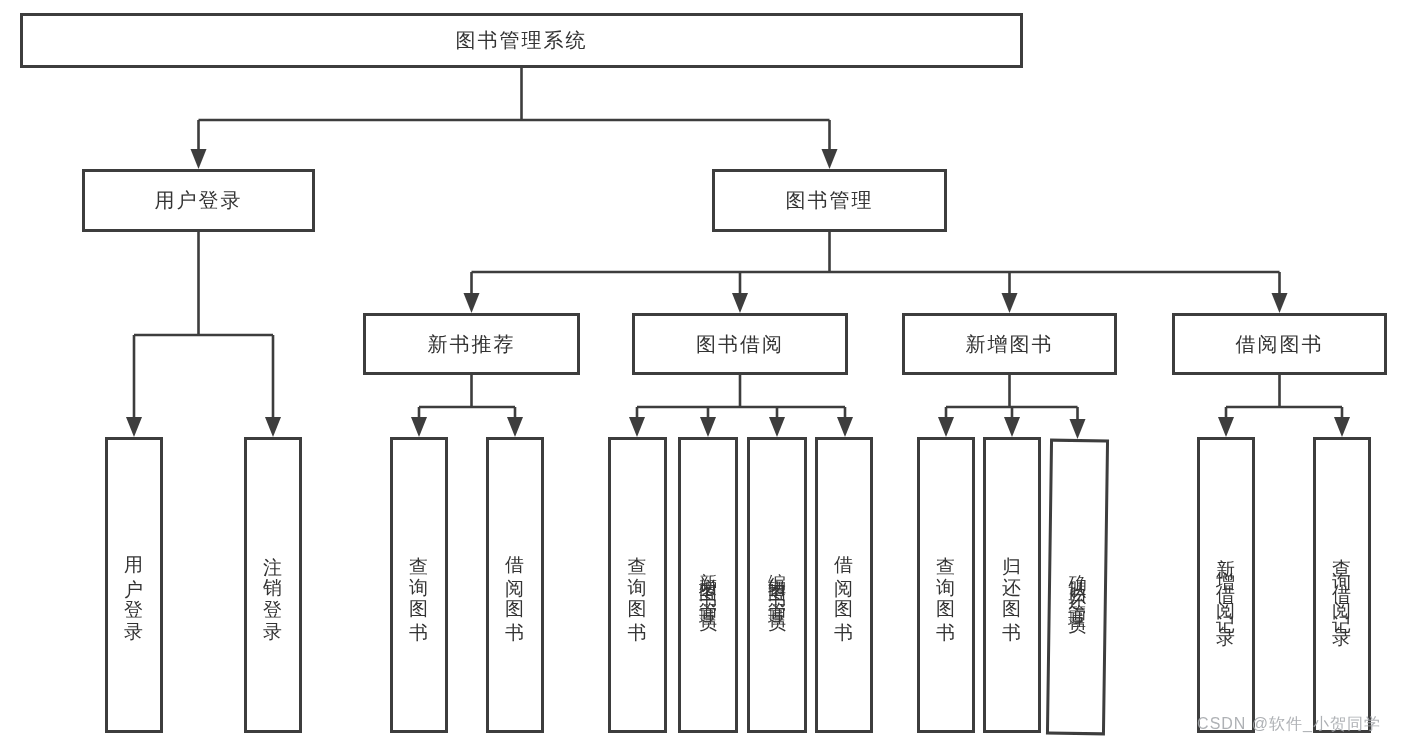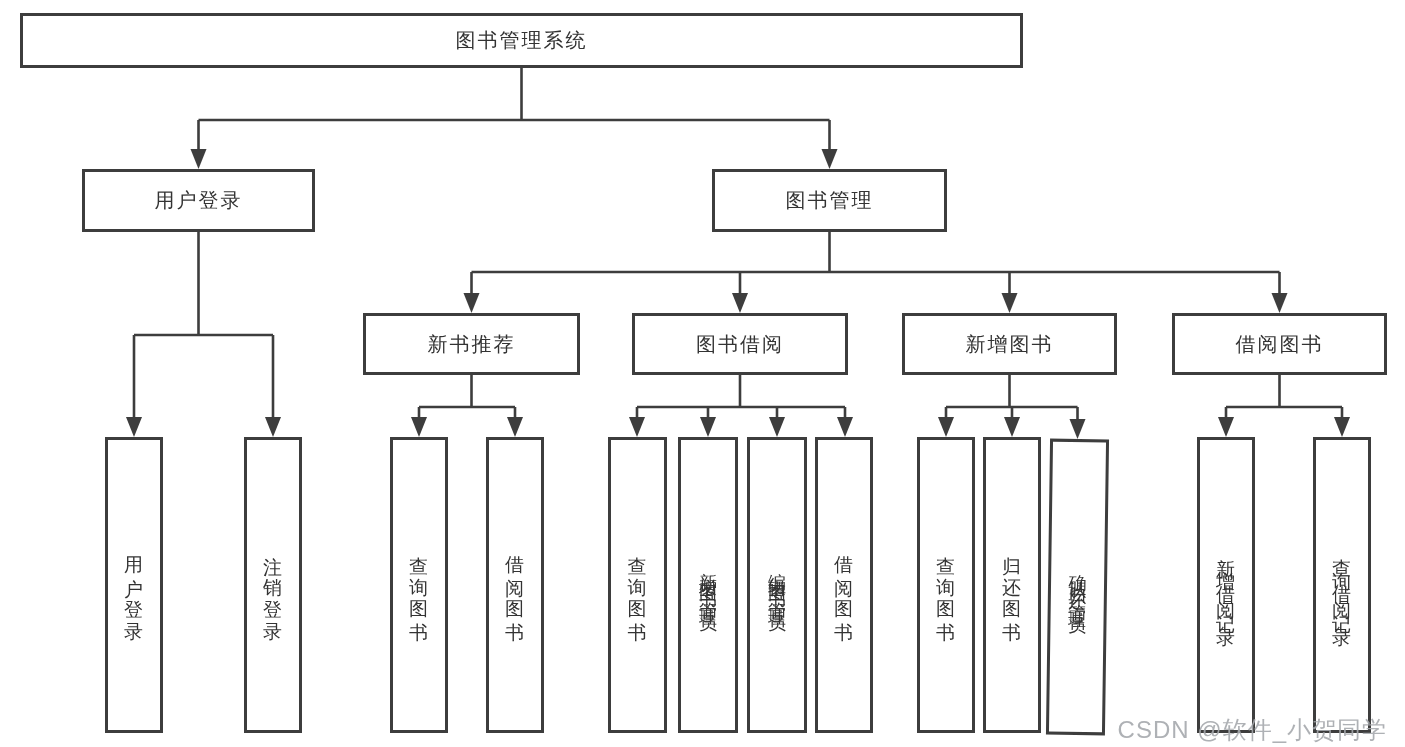--- a/index.html
+++ b/index.html
@@ -41,22 +41,22 @@
     writing-mode:vertical-rl;
     font-size:19px;
     letter-spacing:22px;
     color:var(--text);
     line-height:1;
   }
   .vlabel.long{letter-spacing:14px;}
   .vlabel.xlong{font-size:18px;letter-spacing:6px;}
   .watermark{
     position:absolute;
-    right:18px;top:714px;
-    font-size:24px;
+    right:24px;top:714px;
+    font-size:16px;
     letter-spacing:1px;
     color:var(--watermark);
     opacity:.9;
     z-index:3;
     white-space:nowrap;
   }
 </style>
 </head>
 <body>
 

